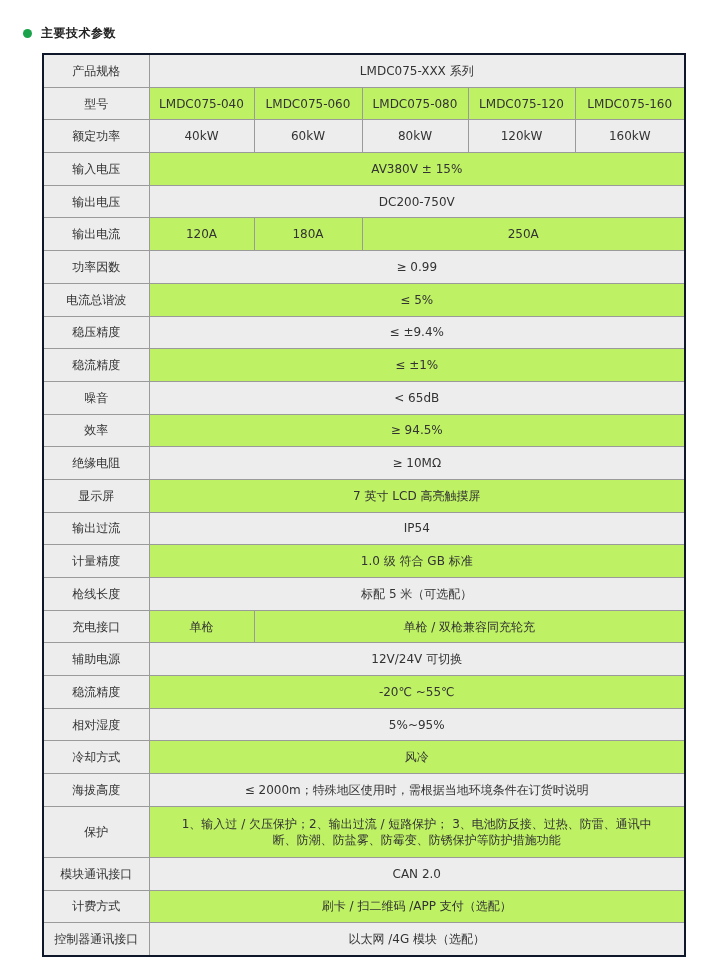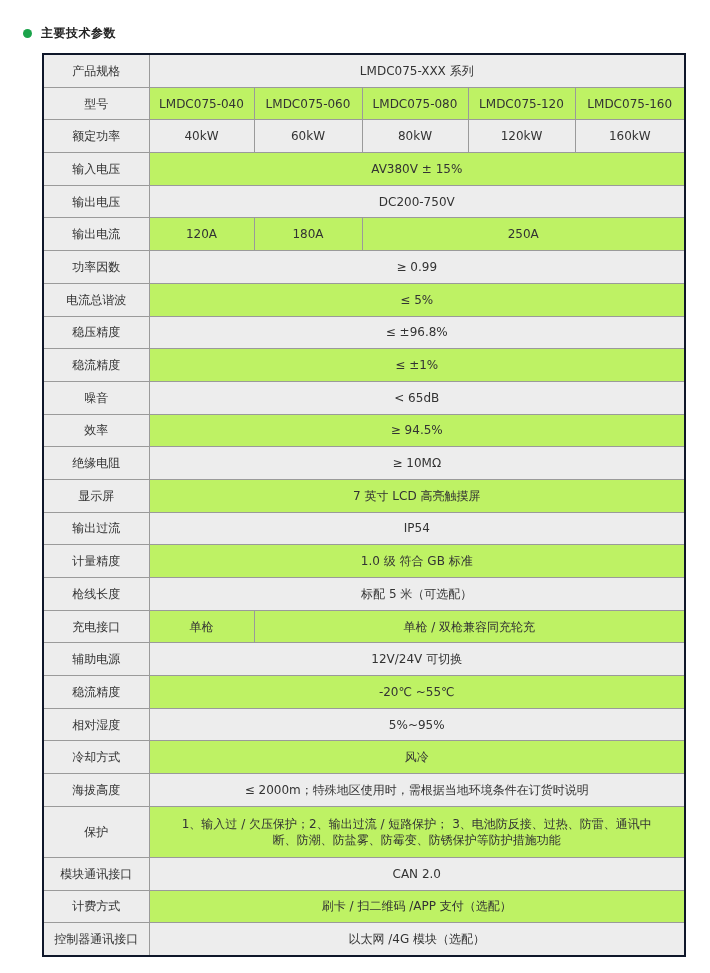--- a/index.html
+++ b/index.html
@@ -73,21 +73,21 @@
     <tr class="shade">
       <td class="label">功率因数</td>
       <td colspan="5">≥ 0.99</td>
     </tr>
     <tr class="plain">
       <td class="label">电流总谐波</td>
       <td colspan="5">≤ 5%</td>
     </tr>
     <tr class="shade">
       <td class="label">稳压精度</td>
-      <td colspan="5">≤ ±96.8%</td>
+      <td colspan="5">≤ ±9.4%</td>
     </tr>
     <tr class="plain">
       <td class="label">稳流精度</td>
       <td colspan="5">≤ ±1%</td>
     </tr>
     <tr class="shade">
       <td class="label">噪音</td>
       <td colspan="5">&lt; 65dB</td>
     </tr>
     <tr class="plain">

